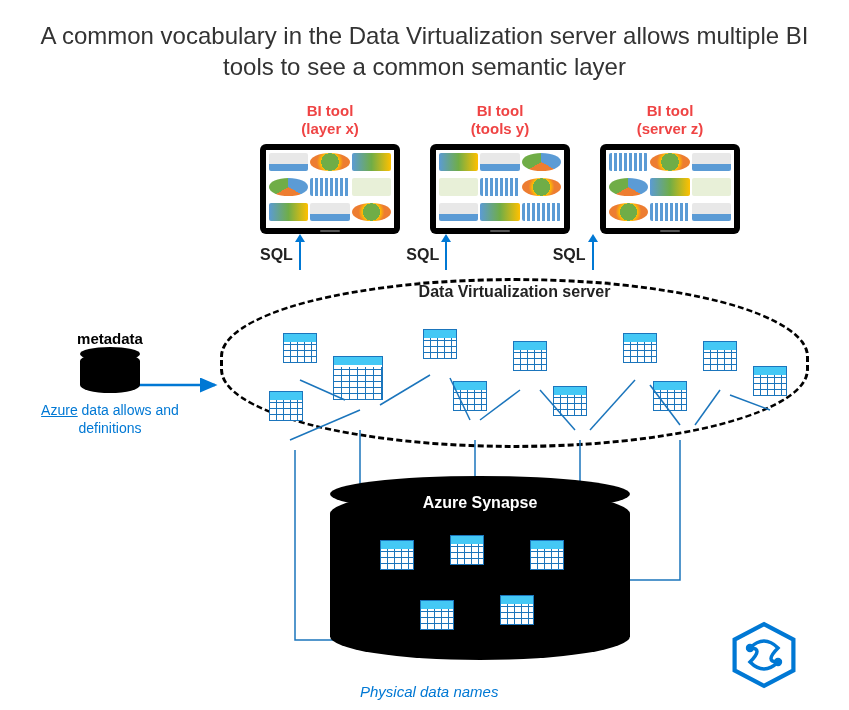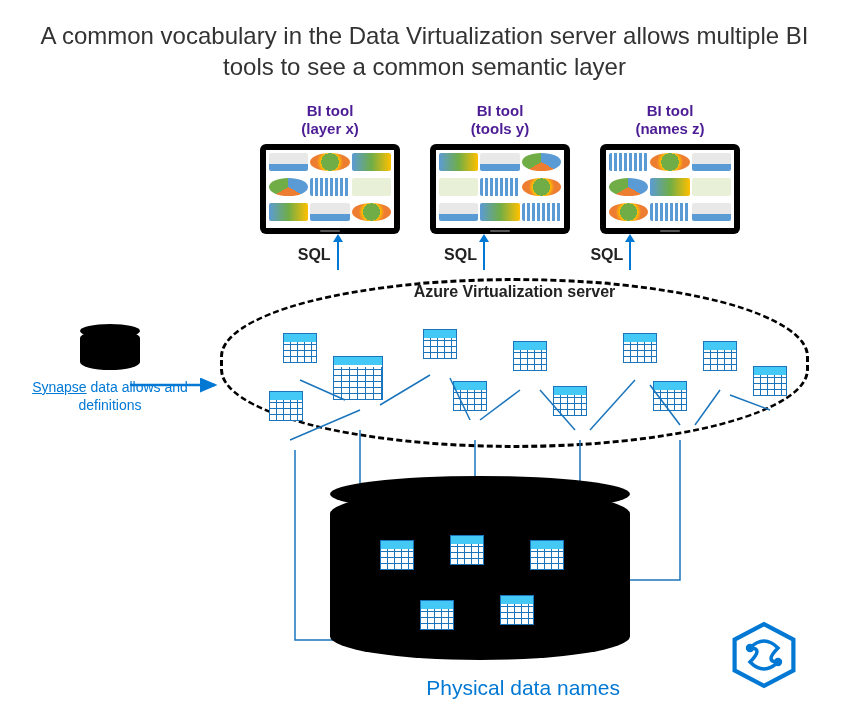--- a/index.html
+++ b/index.html
@@ -28,21 +28,21 @@
   .bi-tool {
     display: flex;
     flex-direction: column;
     align-items: center;
     width: 160px;
   }
   .bi-label {
     text-align: center;
     font-size: 15px;
     font-weight: 600;
-    color: #4c1d95;
+    color: #ef4444;
     margin-bottom: 6px;
     line-height: 1.2;
   }
   .tablet {
     width: 140px;
     height: 90px;
     background: #000;
     border-radius: 6px;
     padding: 6px;
     position: relative;
@@ -82,21 +82,20 @@
   .sql-arrows {
     display: flex;
     justify-content: space-around;
     padding: 6px 180px 0 260px;
     gap: 30px;
   }
   .sql-arrow-group {
     width: 160px;
     display: flex;
     align-items: center;
-    justify-content: center;
     gap: 6px;
     font-weight: 600;
     color: #222;
   }
   .arrow-up {
     width: 2px;
     height: 30px;
     background: #0078d4;
     position: relative;
   }
@@ -217,23 +216,24 @@
     color: #fff;
     font-weight: 700;
     font-size: 16px;
     z-index: 2;
   }
   .physical-label {
     position: absolute;
     bottom: 10px;
     left: 360px;
     width: 260px;
-    text-align: right;
+    text-align: left;
     color: #0078d4;
-    font-size: 21px;
+    font-size: 15px;
+    font-style: italic;
   }
   .synapse-logo {
     position: absolute;
     right: 50px;
     bottom: 20px;
     width: 70px;
     height: 70px;
   }
   svg.connectors {
     position: absolute;
@@ -279,21 +279,21 @@
           <div class="chart-mini c4"></div>
           <div class="chart-mini c2"></div>
         <div class="chart-mini c1"></div>
           <div class="chart-mini c3"></div>
           <div class="chart-mini c4"></div>
       </div>
     </div>
   </div>
   <div class="bi-tool">
     <div class="bi-label">
-      <span>BI tool</span><br><span>(names z)</span>
+      <span>BI tool</span><br><span>(server z)</span>
     </div>
     <div class="tablet">
       <div class="screen">
         <div class="chart-mini c4"></div>
           <div class="chart-mini c2"></div>
           <div class="chart-mini c1"></div>
         <div class="chart-mini c5"></div>
           <div class="chart-mini c3"></div>
           <div class="chart-mini c6"></div>
         <div class="chart-mini c2"></div>
@@ -313,21 +313,21 @@
     <span>SQL</span>
       <div class="arrow-up"></div>
   </div>
   <div class="sql-arrow-group">
     <span>SQL</span>
       <div class="arrow-up"></div>
   </div>
 </div>
 
 <div class="dv-container">
-  <div class="dv-label">Azure Virtualization server</div>
+  <div class="dv-label">Data Virtualization server</div>
 
   <div class="table-icon" style="left:60px; top:52px;"></div>
   <div class="table-icon table-lg" style="left:110px; top:75px;"></div>
   <div class="table-icon" style="left:46px; top:110px;"></div>
   <div class="table-icon" style="left:200px; top:48px;"></div>
   <div class="table-icon" style="left:230px; top:100px;"></div>
   <div class="table-icon" style="left:290px; top:60px;"></div>
   <div class="table-icon" style="left:330px; top:105px;"></div>
   <div class="table-icon" style="left:400px; top:52px;"></div>
   <div class="table-icon" style="left:430px; top:100px;"></div>
@@ -358,28 +358,30 @@
 
     <path d="M295 450 L295 640 L400 640 L400 620"></path>
     <path d="M360 430 L360 560 L420 560"></path>
     <path d="M475 440 L475 540"></path>
     <path d="M580 440 L580 530"></path>
     <path d="M680 440 L680 580 L600 580"></path>
   </g>
 </svg>
 
 <div class="metadata-block">
+  <div class="meta-label">metadata</div>
   <div class="meta-cyl"></div>
   <div class="meta-text">
-    <span class="u">Synapse</span><span> data allows and definitions</span>
+    <span class="u">Azure</span><span> data allows and definitions</span>
   </div>
 </div>
 
 <div class="synapse-container">
   <div class="synapse-cyl"></div>
+  <div class="synapse-label">Azure Synapse</div>
   <div class="table-icon" style="left:50px; top:50px; z-index:3;"></div>
   <div class="table-icon" style="left:120px; top:45px; z-index:3;"></div>
   <div class="table-icon" style="left:200px; top:50px; z-index:3;"></div>
   <div class="table-icon" style="left:90px; top:110px; z-index:3;"></div>
   <div class="table-icon" style="left:170px; top:105px; z-index:3;"></div>
 </div>
 
 <div class="physical-label">Physical data names</div>
 
 <div class="synapse-logo">

